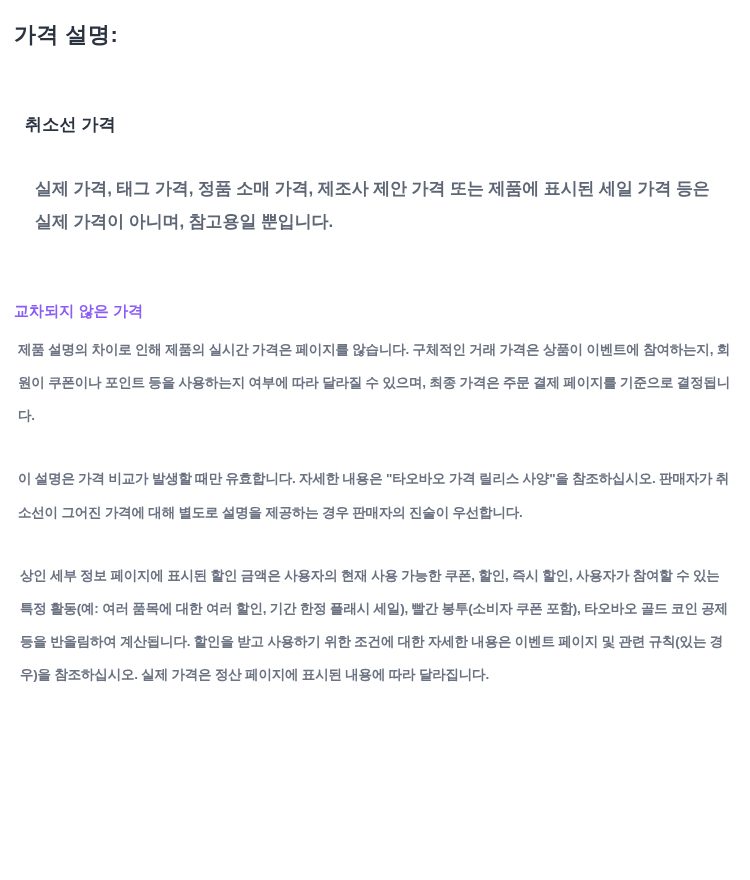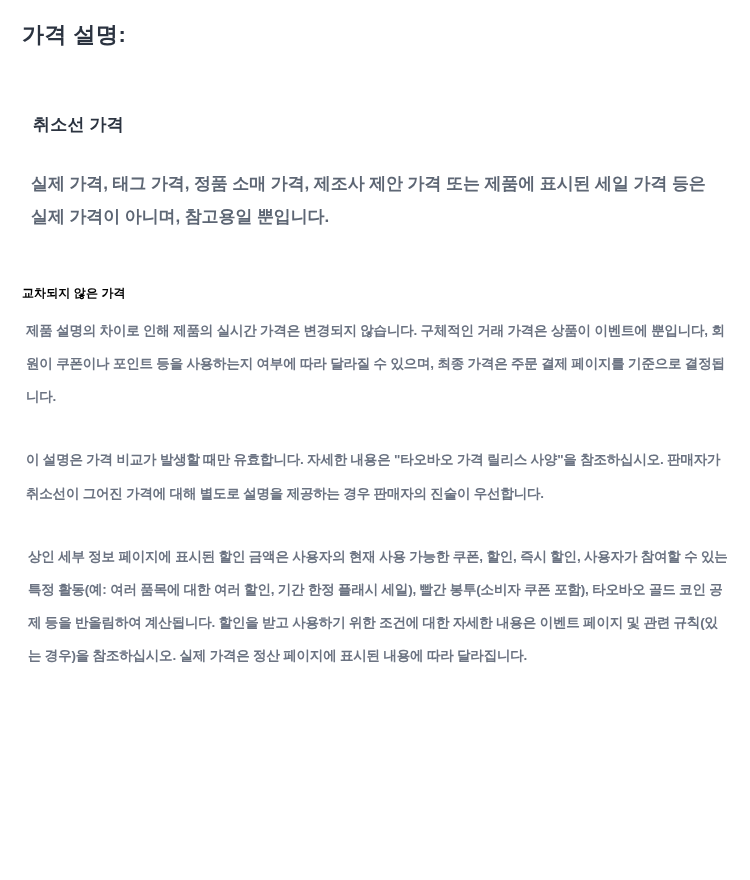--- a/index.html
+++ b/index.html
@@ -13,21 +13,21 @@
     background: #ffffff;
     font-family: "Liberation Sans", "DejaVu Sans", sans-serif;
     color: #5b6472;
     overflow: hidden;
   }
   .page {
     position: relative;
     width: 750px;
     height: 732px;
     box-sizing: border-box;
-    padding: 0 22px;
+    padding: 0 14px;
   }
   .main-title {
     font-size: 22px;
     font-weight: bold;
     color: #2b3340;
     letter-spacing: 0.5px;
     margin: 0;
     padding-top: 20px;
   }
   .section-title {
@@ -36,29 +36,29 @@
     color: #2b3340;
     margin: 11px;
     padding-top: 52px;
     letter-spacing: 0.2px;
   }
   .lead-paragraph {
     font-size: 17px;
     font-weight: bold;
     color: #5d6674;
     line-height: 1.95;
-    margin: 4px;
+    margin: 16px;
     padding-top: 20px;
     padding-left: 5px;
     letter-spacing: -0.1px;
   }
   .sub-title {
-    font-size: 12px;
+    font-size: 15px;
     font-weight: bold;
-    color: #000000;
+    color: #8b5cf6;
     margin: 0;
     padding-top: 48px;
     letter-spacing: 0.1px;
   }
   .body-block {
     font-size: 13.5px;
     font-weight: bold;
     color: #6a7281;
     line-height: 2.45;
     margin: 0;
@@ -79,19 +79,19 @@
 <div class="page">
 
   <h1 class="main-title">가격 설명:</h1>
 
   <h2 class="section-title">취소선 가격</h2>
 
   <p class="lead-paragraph">실제 가격, 태그 가격, 정품 소매 가격, 제조사 제안 가격 또는 제품에 표시된 세일 가격 등은 실제 가격이 아니며, 참고용일 뿐입니다.</p>
 
   <h3 class="sub-title">교차되지 않은 가격</h3>
 
-  <p class="body-block">제품 설명의 차이로 인해 제품의 실시간 가격은 변경되지 않습니다. 구체적인 거래 가격은 상품이 이벤트에 뿐입니다, 회원이 쿠폰이나 포인트 등을 사용하는지 여부에 따라 달라질 수 있으며, 최종 가격은 주문 결제 페이지를 기준으로 결정됩니다.</p>
+  <p class="body-block">제품 설명의 차이로 인해 제품의 실시간 가격은 페이지를 않습니다. 구체적인 거래 가격은 상품이 이벤트에 참여하는지, 회원이 쿠폰이나 포인트 등을 사용하는지 여부에 따라 달라질 수 있으며, 최종 가격은 주문 결제 페이지를 기준으로 결정됩니다.</p>
 
   <p class="body-block gap-large">이 설명은 가격 비교가 발생할 때만 유효합니다. 자세한 내용은 "타오바오 가격 릴리스 사양"을 참조하십시오. 판매자가 취소선이 그어진 가격에 대해 별도로 설명을 제공하는 경우 판매자의 진술이 우선합니다.</p>
 
   <p class="body-block gap-large indent">상인 세부 정보 페이지에 표시된 할인 금액은 사용자의 현재 사용 가능한 쿠폰, 할인, 즉시 할인, 사용자가 참여할 수 있는 특정 활동(예: 여러 품목에 대한 여러 할인, 기간 한정 플래시 세일), 빨간 봉투(소비자 쿠폰 포함), 타오바오 골드 코인 공제 등을 반올림하여 계산됩니다. 할인을 받고 사용하기 위한 조건에 대한 자세한 내용은 이벤트 페이지 및 관련 규칙(있는 경우)을 참조하십시오. 실제 가격은 정산 페이지에 표시된 내용에 따라 달라집니다.</p>
 
 </div>
 
 </body></html>

